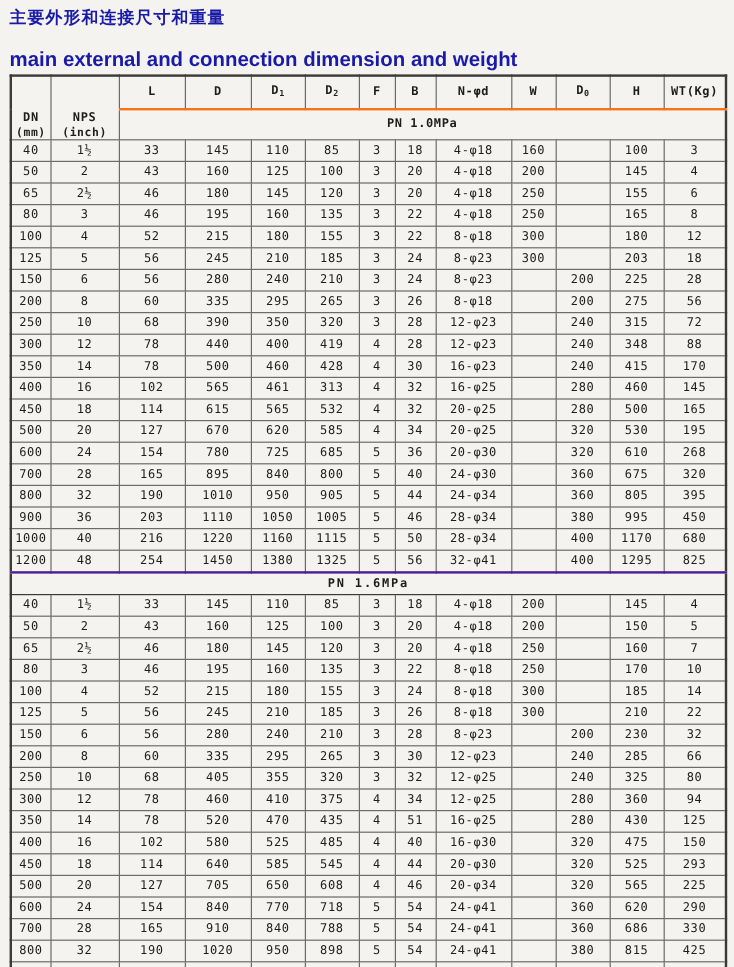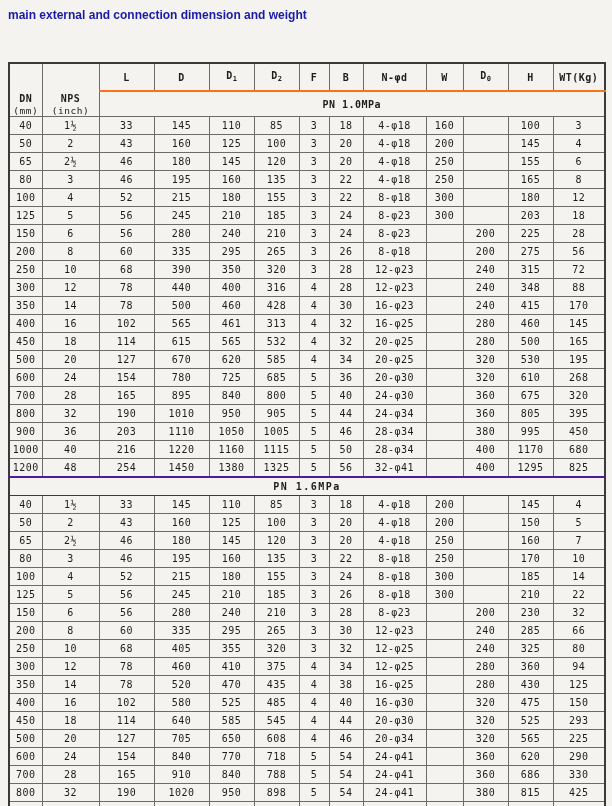--- a/index.html
+++ b/index.html
@@ -11,56 +11,57 @@
     overflow:hidden;
     box-sizing:border-box;
   }
   .titles { padding:5px 0 0 8px; color:#1a1aa8; }
   .title-zh {
     font-family:"Liberation Sans","DejaVu Sans",sans-serif;
     font-weight:bold; font-size:14px; line-height:18px; letter-spacing:1px;
   }
   .title-en {
     font-family:"Liberation Sans","DejaVu Sans",sans-serif;
-    font-weight:bold; font-size:12px; line-height:17px; margin-top:2px;
+    font-weight:bold; font-size:17px; line-height:17px; margin-top:18px;
   }
   table.dim {
     position:absolute; left:8px; top:62px;
     width:596px; border-collapse:collapse; table-layout:fixed;
     border:2px solid #3a3a3a;
   }
   table.dim th, table.dim td {
     border:1px solid #6b6b6b;
     height:17px; line-height:15px;
     padding:0 1px;
     text-align:center; vertical-align:middle;
     font-size:10px; color:#1d1d1d;
     font-family:"DejaVu Sans Mono", monospace;
     letter-spacing:0.5px;
     overflow:hidden; white-space:nowrap;
   }
   table.dim th { font-weight:bold; }
-  th .hsub { display:block; font-weight:normal; font-size:9.5px; line-height:11px; }
+  th .hsub { display:block; font-weight:bold; font-size:9.5px; line-height:11px; }
   th .hmain { display:block; line-height:13px;margin-top:28px; }
   sub { font-size:7px; vertical-align:-2px; letter-spacing:0; }
   .band {
     font-weight:bold; letter-spacing:1.5px; font-size:10px;
   }
   tr.band-row td {
     border-top:2px solid #4c1d95;
     border-bottom:1px solid #3a3a3a;
     font-weight:bold; letter-spacing:1.5px;
   }
   thead tr.subhead th { border-top:2px solid #f97316;text-align:center; }
 </style>
 </head>
 <body>
 
 <div class="page">
   <div class="titles">
+    <div class="title-zh">主要外形和连接尺寸和重量</div>
     <div class="title-en">main external and connection dimension and weight</div>
   </div>
 
   <table class="dim">
     <colgroup>
       <col style="width:33px">
         <col style="width:57px">
         <col style="width:55px">
       <col style="width:55px">
         <col style="width:45px">
@@ -234,21 +235,21 @@
           <td>240</td>
           <td>315</td>
           <td>72</td>
         </tr>
         <tr>
           <td>300</td>
           <td>12</td>
           <td>78</td>
           <td>440</td>
           <td>400</td>
-          <td>316</td>
+          <td>419</td>
           <td>4</td>
           <td>28</td>
           <td>12-φ23</td>
           <td></td>
           <td>240</td>
           <td>348</td>
           <td>88</td>
         </tr>
         <tr>
           <td>350</td>
@@ -558,21 +559,21 @@
           <td>94</td>
         </tr>
         <tr>
           <td>350</td>
           <td>14</td>
           <td>78</td>
           <td>520</td>
           <td>470</td>
           <td>435</td>
           <td>4</td>
-          <td>38</td>
+          <td>51</td>
           <td>16-φ25</td>
           <td></td>
           <td>280</td>
           <td>430</td>
           <td>125</td>
         </tr>
         <tr>
           <td>400</td>
           <td>16</td>
           <td>102</td>

